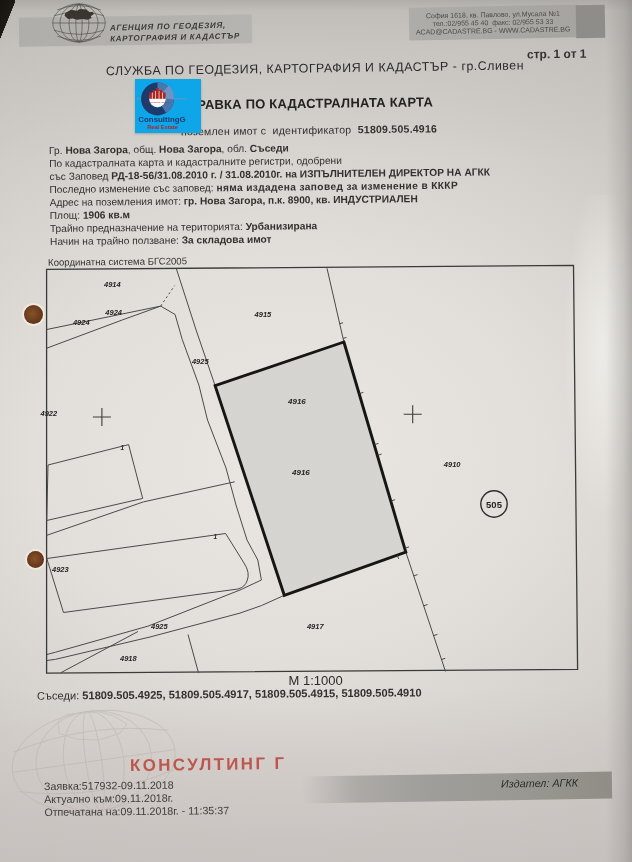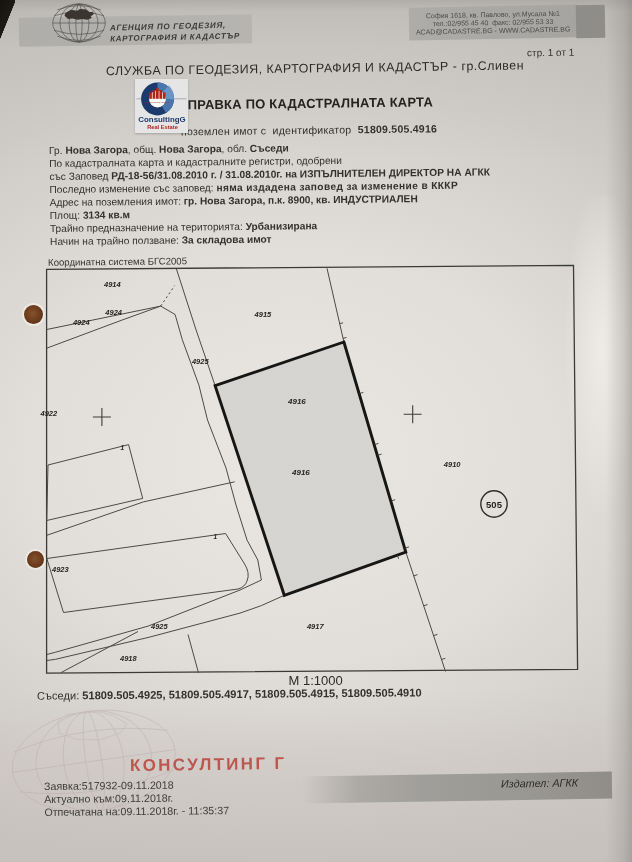--- a/index.html
+++ b/index.html
@@ -42,29 +42,29 @@
 </svg>
 
 <div class="abs" style="left:110px;top:20.5px;width:200px;font-size:8px;font-weight:bold;letter-spacing:0.7px;color:#3b3936;transform:rotate(-1.4deg);line-height:10.6px;font-style:italic">АГЕНЦИЯ ПО ГЕОДЕЗИЯ,<br>КАРТОГРАФИЯ И КАДАСТЪР</div>
 
 <div class="abs" style="left:409px;top:6px;width:169px;height:33px;background:linear-gradient(90deg,#aeaca9,#a6a4a1);transform:rotate(-1.1deg)"></div>
 
 <div class="abs" style="left:576px;top:4.5px;width:29px;height:33px;background:#8f8d8a;transform:rotate(-1.1deg)"></div>
 
 <div class="abs" style="left:408px;top:11px;width:170px;font-size:7px;color:#4c4a47;transform:rotate(-1.1deg);line-height:7.8px;text-align:center">София 1618, кв. Павлово, ул.Мусала №1<br>тел.:02/955 45 40&nbsp; факс: 02/955 53 33<br>ACAD@CADASTRE.BG - WWW.CADASTRE.BG</div>
 
-<div class="abs" style="left:527px;top:46.5px;font-size:10px;font-weight:normal;color:#353331;transform:rotate(-0.8deg)">стр. 1 от 1</div>
+<div class="abs" style="left:527px;top:46.5px;font-size:12px;font-weight:bold;color:#353331;transform:rotate(-0.8deg)">стр. 1 от 1</div>
 
 <div class="abs" style="left:106px;top:61px;width:460px;font-size:12.4px;color:#2c2b29;transform:rotate(-0.8deg);letter-spacing:0.5px">СЛУЖБА ПО ГЕОДЕЗИЯ, КАРТОГРАФИЯ И КАДАСТЪР - гр.Сливен</div>
 
 <div class="abs" style="left:177.5px;top:94.5px;width:400px;font-size:13px;font-weight:bold;color:#242321;transform:rotate(-0.7deg);letter-spacing:0.2px">СПРАВКА ПО КАДАСТРАЛНАТА КАРТА</div>
 
 <div class="abs" style="left:181px;top:123px;width:400px;font-size:10.6px;color:#33312f;letter-spacing:0.2px;transform:rotate(-0.7deg)">поземлен имот с&nbsp; идентификатор&nbsp; <b>51809.505.4916</b></div>
 
-<div style="position:absolute;left:135px;top:79px;width:53px;height:54px;background:#e5e5e5;box-shadow:0 1px 2px rgba(0,0,0,0.22)">
+<div style="position:absolute;left:135px;top:79px;width:66px;height:54px;background:#0ea5e9;box-shadow:0 1px 2px rgba(0,0,0,0.22)">
 <svg width="53" height="54" viewBox="0 0 53 54">
 <line x1="1.5" y1="19.8" x2="51.5" y2="19.8" stroke="#9094a0" stroke-width="0.7"></line>
 <circle cx="22.5" cy="20" r="12.4" fill="none" stroke="#1d3a6c" stroke-width="8"></circle>
 <path d="M22.5,7.6 A12.4,12.4 0 0 1 34.9,20 A12.4,12.4 0 0 1 29,30.6" fill="none" stroke="#4a76ae" stroke-width="8"></path>
 <path d="M31,9.5 A12.4,12.4 0 0 1 34.9,20" fill="none" stroke="#6e94c4" stroke-width="8"></path>
 <circle cx="22.5" cy="20" r="8.2" fill="#fcfcfb"></circle>
 <g fill="#b3241c">
 <rect x="14.2" y="13.5" width="2.7" height="6.3"></rect>
 <rect x="17.6" y="11" width="2.7" height="8.8"></rect>
 <rect x="21" y="9" width="2.7" height="10.8"></rect>
@@ -76,21 +76,21 @@
 <text x="27.5" y="50" font-family="'Liberation Sans',sans-serif" font-size="5.7px" font-weight="bold" fill="#b3241c" text-anchor="middle">Real Estate</text>
 </svg>
 </div>
 
 <div class="abs" style="left:49px;top:144px;width:540px;font-size:10.2px;color:#33312f;line-height:13px;transform:rotate(-0.6deg);transform-origin:0 0">
 Гр. <b>Нова Загора</b>, общ. <b>Нова Загора</b>, обл. <b>Съседи</b><br>
 По кадастралната карта и кадастралните регистри, одобрени<br>
 със Заповед <b>РД-18-56/31.08.2010 г. / 31.08.2010г. на ИЗПЪЛНИТЕЛЕН ДИРЕКТОР НА АГКК</b><br>
 Последно изменение със заповед: <b style="letter-spacing:0.35px">няма издадена заповед за изменение в КККР</b><br>
 Адрес на поземления имот: <b>гр. Нова Загора, п.к. 8900, кв. ИНДУСТРИАЛЕН</b><br>
-Площ: <b>3134 кв.м</b><br>
+Площ: <b>1906 кв.м</b><br>
 Трайно предназначение на територията: <b>Урбанизирана</b><br>
 Начин на трайно ползване: <b>За складова имот</b>
 </div>
 
 <div class="abs" style="left:47.5px;top:256px;font-size:9.6px;color:#34322f;transform:rotate(-0.6deg)">Координатна система БГС2005</div>
 
 <svg width="632" height="862" viewBox="0 0 632 862" style="position:absolute;left:0;top:0">
 <defs>
 <pattern id="stip" width="4" height="4" patternUnits="userSpaceOnUse">
 <rect width="4" height="4" fill="#d6d5d1"></rect>

